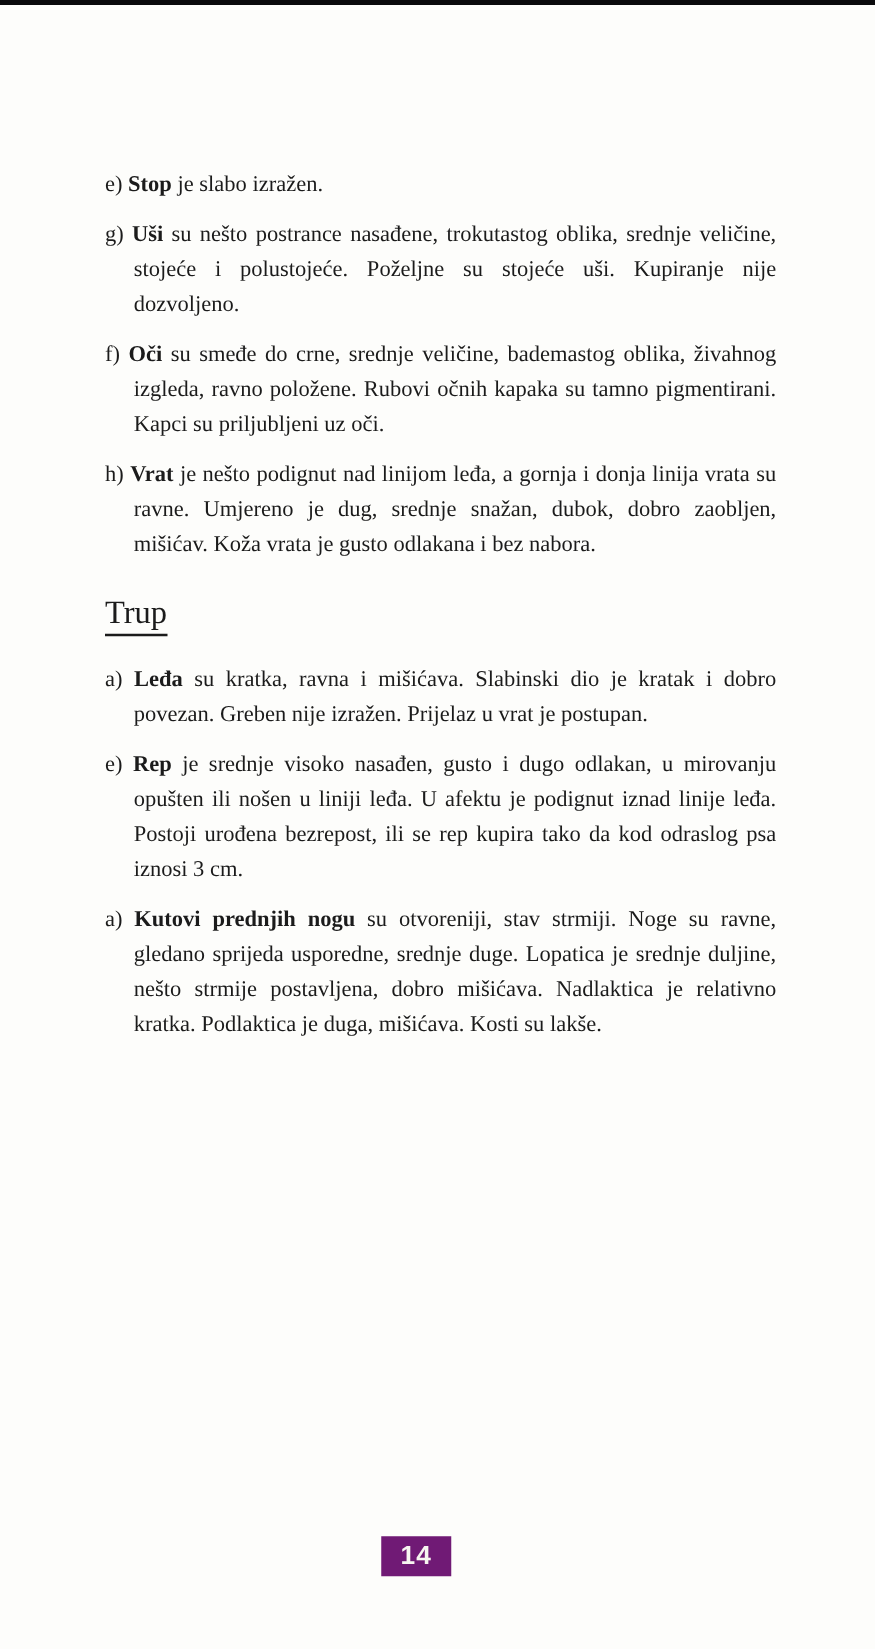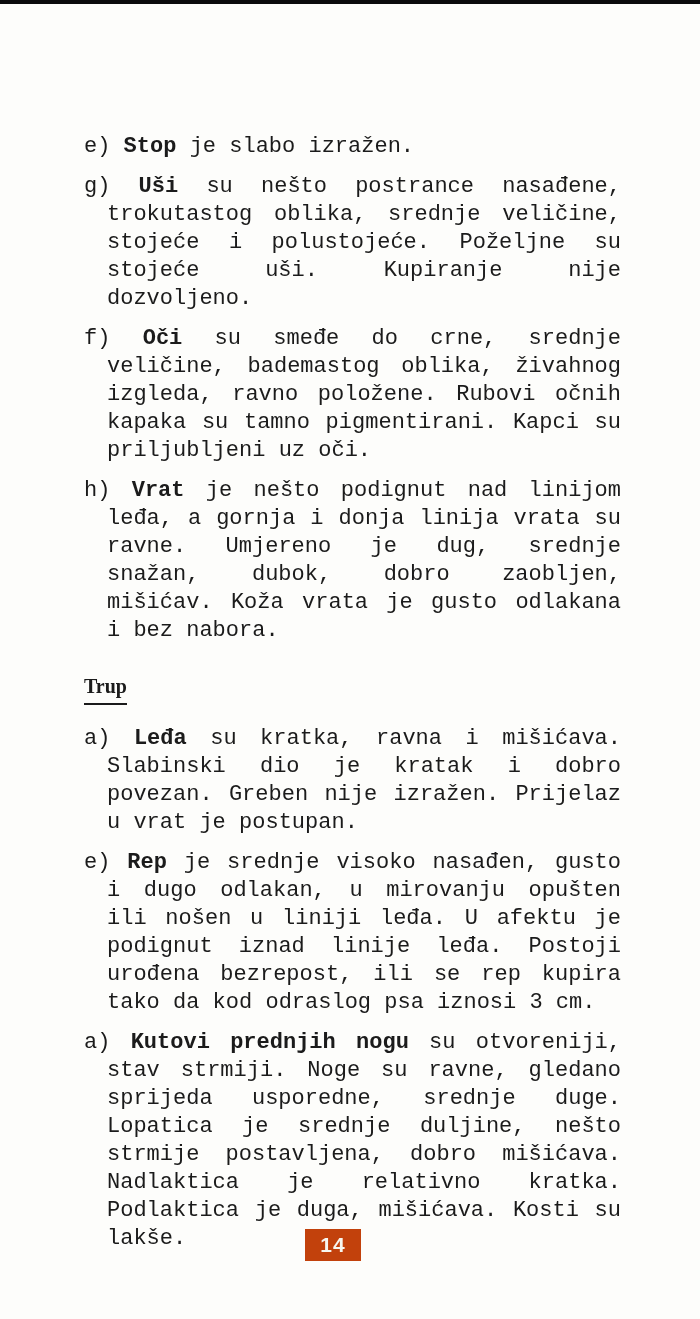--- a/index.html
+++ b/index.html
@@ -24,46 +24,45 @@
   .content {
     position: absolute;
     left: 84px;
     top: 133px;
     width: 537px;
   }
   .item {
     margin: 0 0 12px 0;
     padding-left: 23px;
     text-indent: -23px;
-    font-size: 22px;
+    font-size: 18px;
     line-height: 28px;
     text-align: justify;
-    font-family: Liberation Mono, monospace;
   }
   .item .term {
     font-weight: bold;
   }
   .section-heading {
     margin: 26px 0 20px 0;
-    font-size: 20px;
-    font-weight: bold;
+    font-size: 26px;
+    font-weight: normal;
     line-height: 30px;
   }
   .section-heading .heading-text {
     display: inline-block;
     border-bottom: 2px solid #1b1b1b;
     padding-bottom: 2px;
   }
   .page-badge {
     position: absolute;
     left: 305px;
     top: 1229px;
     width: 56px;
     height: 32px;
-    background: #c2410c;
+    background: #701a75;
     color: #f7f6f0;
     display: flex;
     align-items: center;
     justify-content: center;
     font-family: "Liberation Sans", sans-serif;
     font-size: 21px;
     font-weight: bold;
     letter-spacing: 1px;
   }
 </style>

